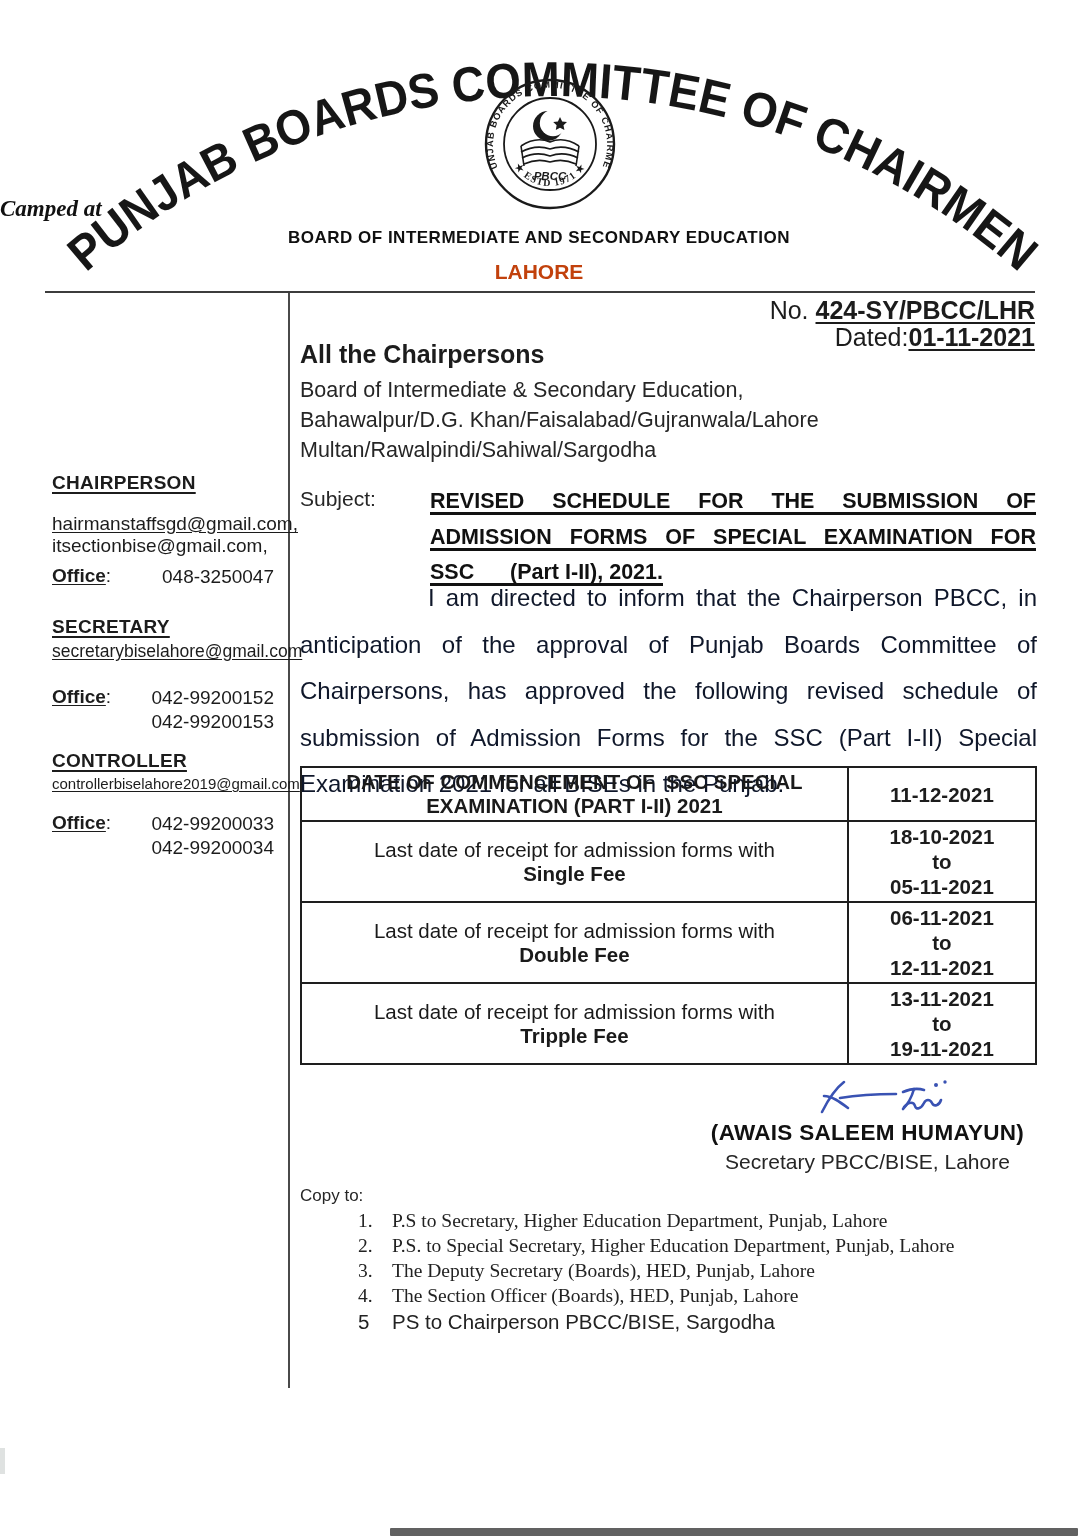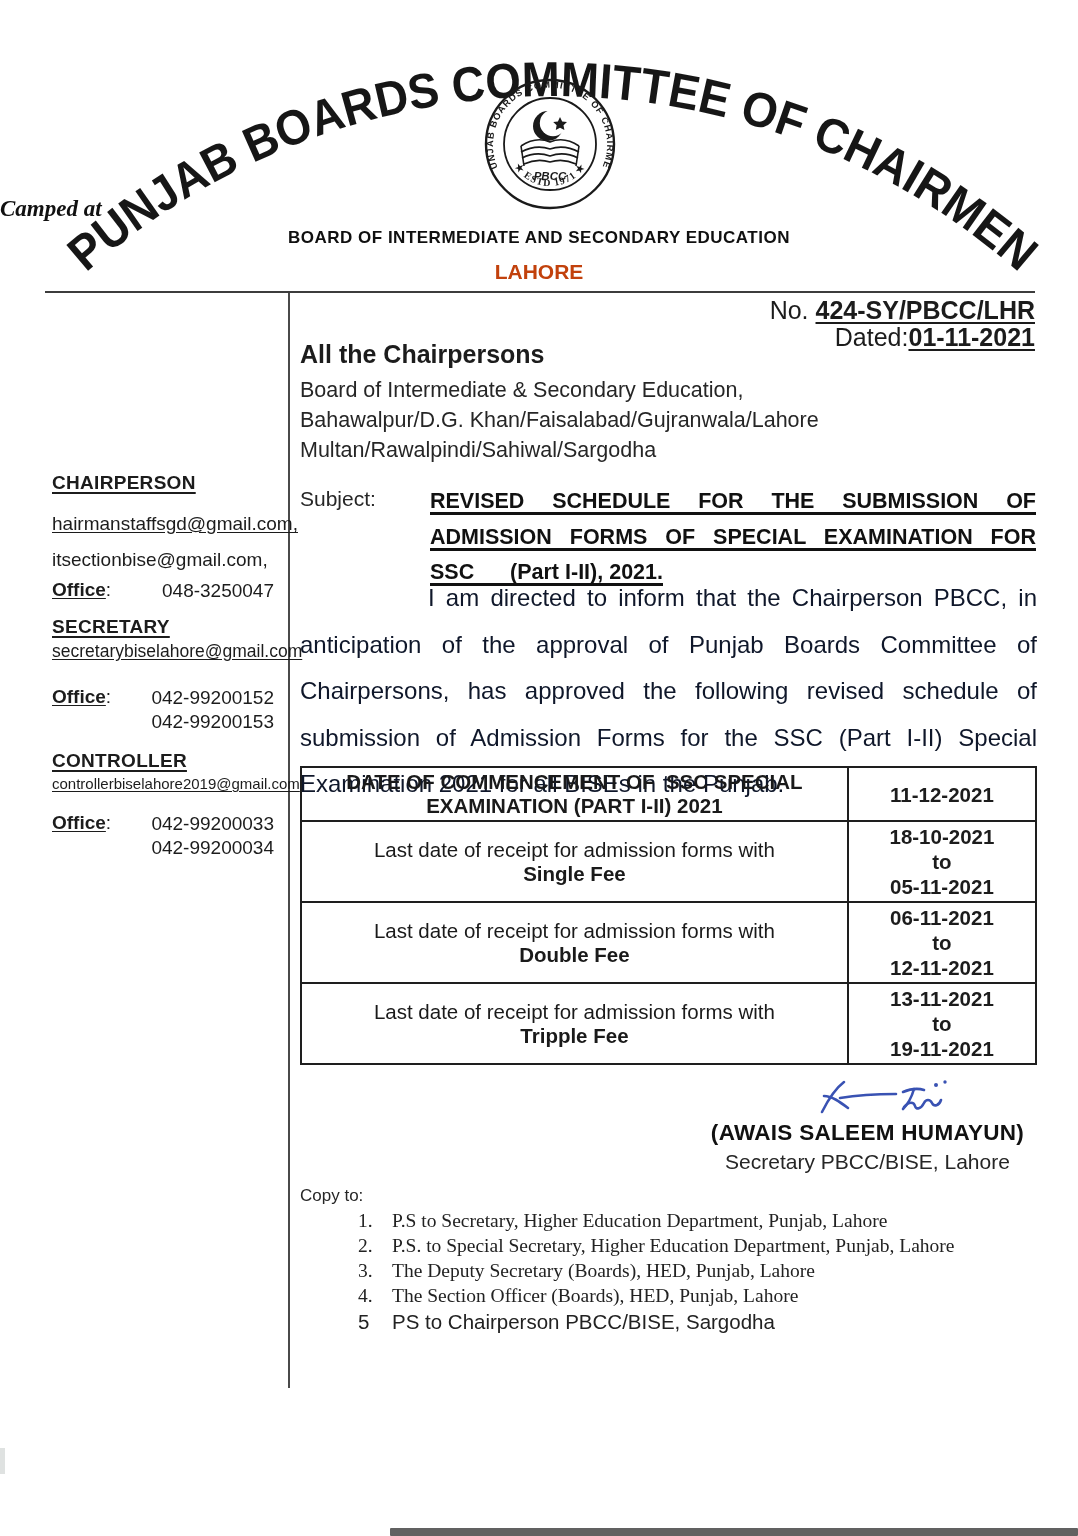--- a/index.html
+++ b/index.html
@@ -124,21 +124,21 @@
   <div class="abs vrule"></div>
 
   <div class="abs ref">
     <div><span>No. </span><b>424-SY/PBCC/LHR</b></div>
     <div><span>Dated:</span><b>01-11-2021</b></div>
   </div>
 
   <div class="abs side" style="top:472px;">
     <div class="title">CHAIRPERSON</div>
     <div class="email" style="margin-top:19px;">hairmanstaffsgd@gmail.com,</div>
-    <div style="margin-top:14px;">itsectionbise@gmail.com,</div>
+    <div style="">itsectionbise@gmail.com,</div>
     <div class="office-row" style="margin-top:8px;">
       <span class="olabel"><b>Office</b>:</span>
       <span class="phones">048-3250047</span>
     </div>
   </div>
 
   <div class="abs side" style="top:616px;">
     <div class="title">SECRETARY</div>
     <div class="email" style="margin-top:3px;font-size:17.5px;">secretarybiselahore@gmail.com</div>
     <div class="office-row" style="margin-top:24px;">

